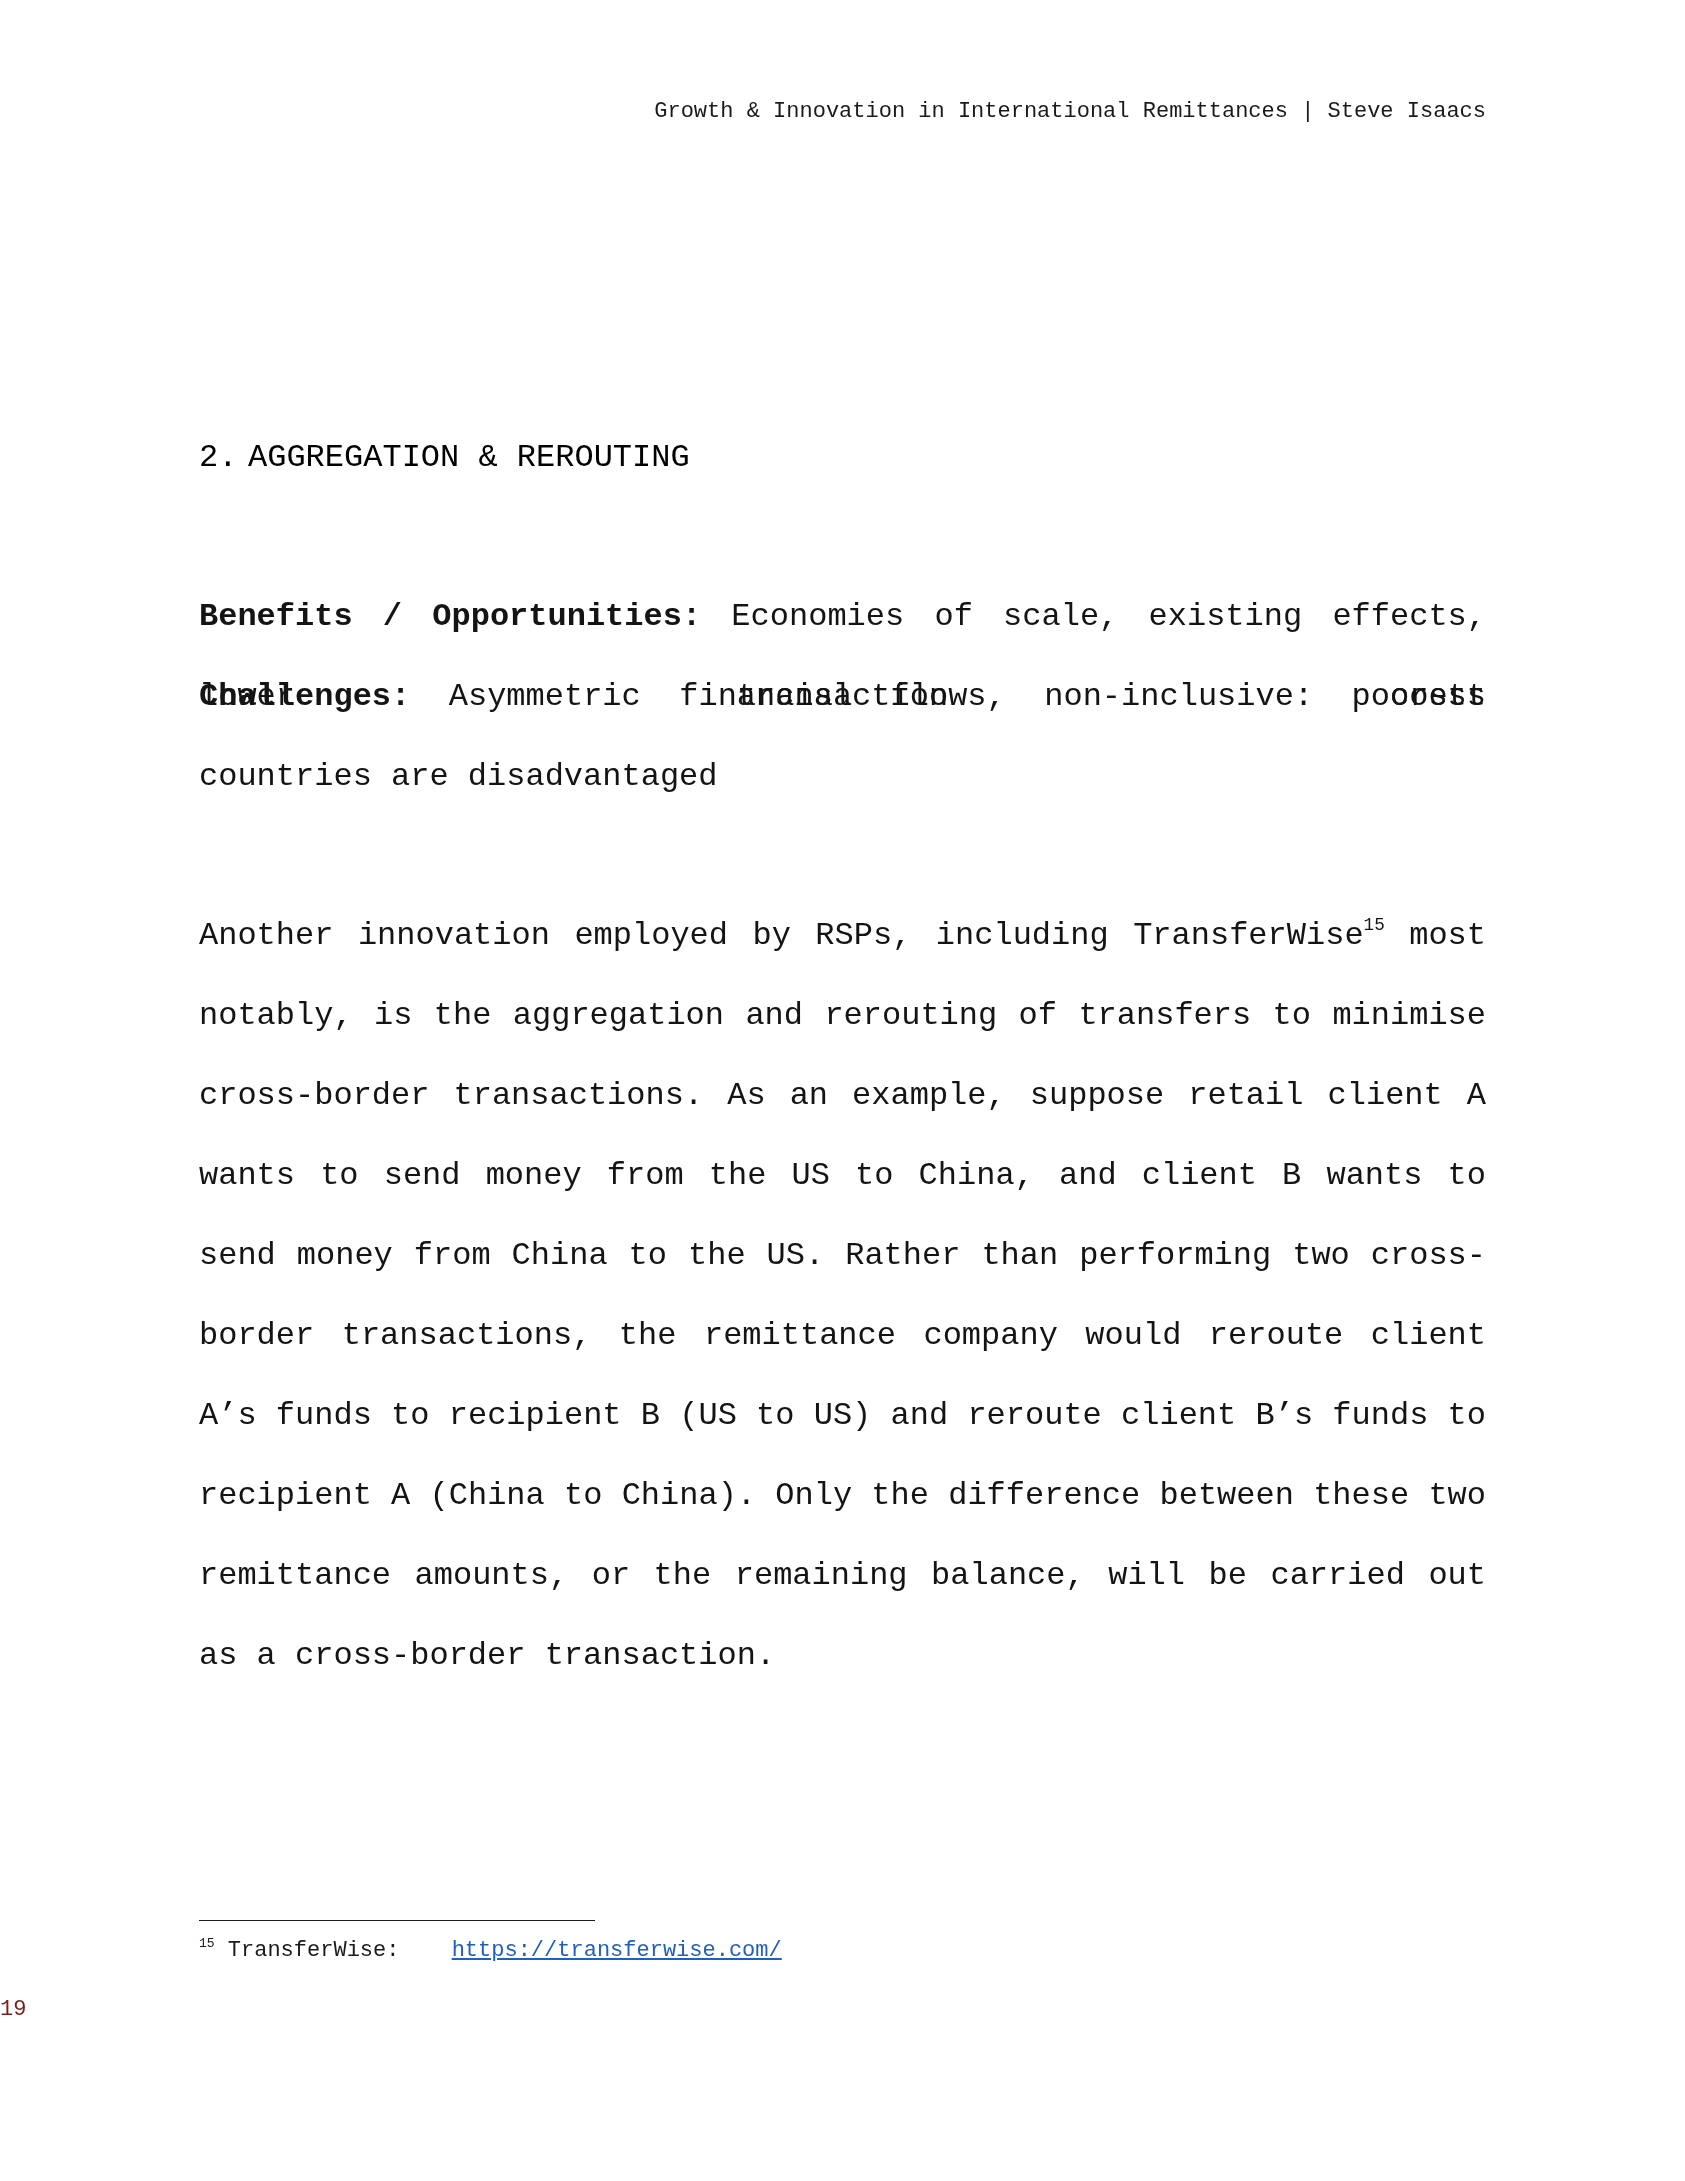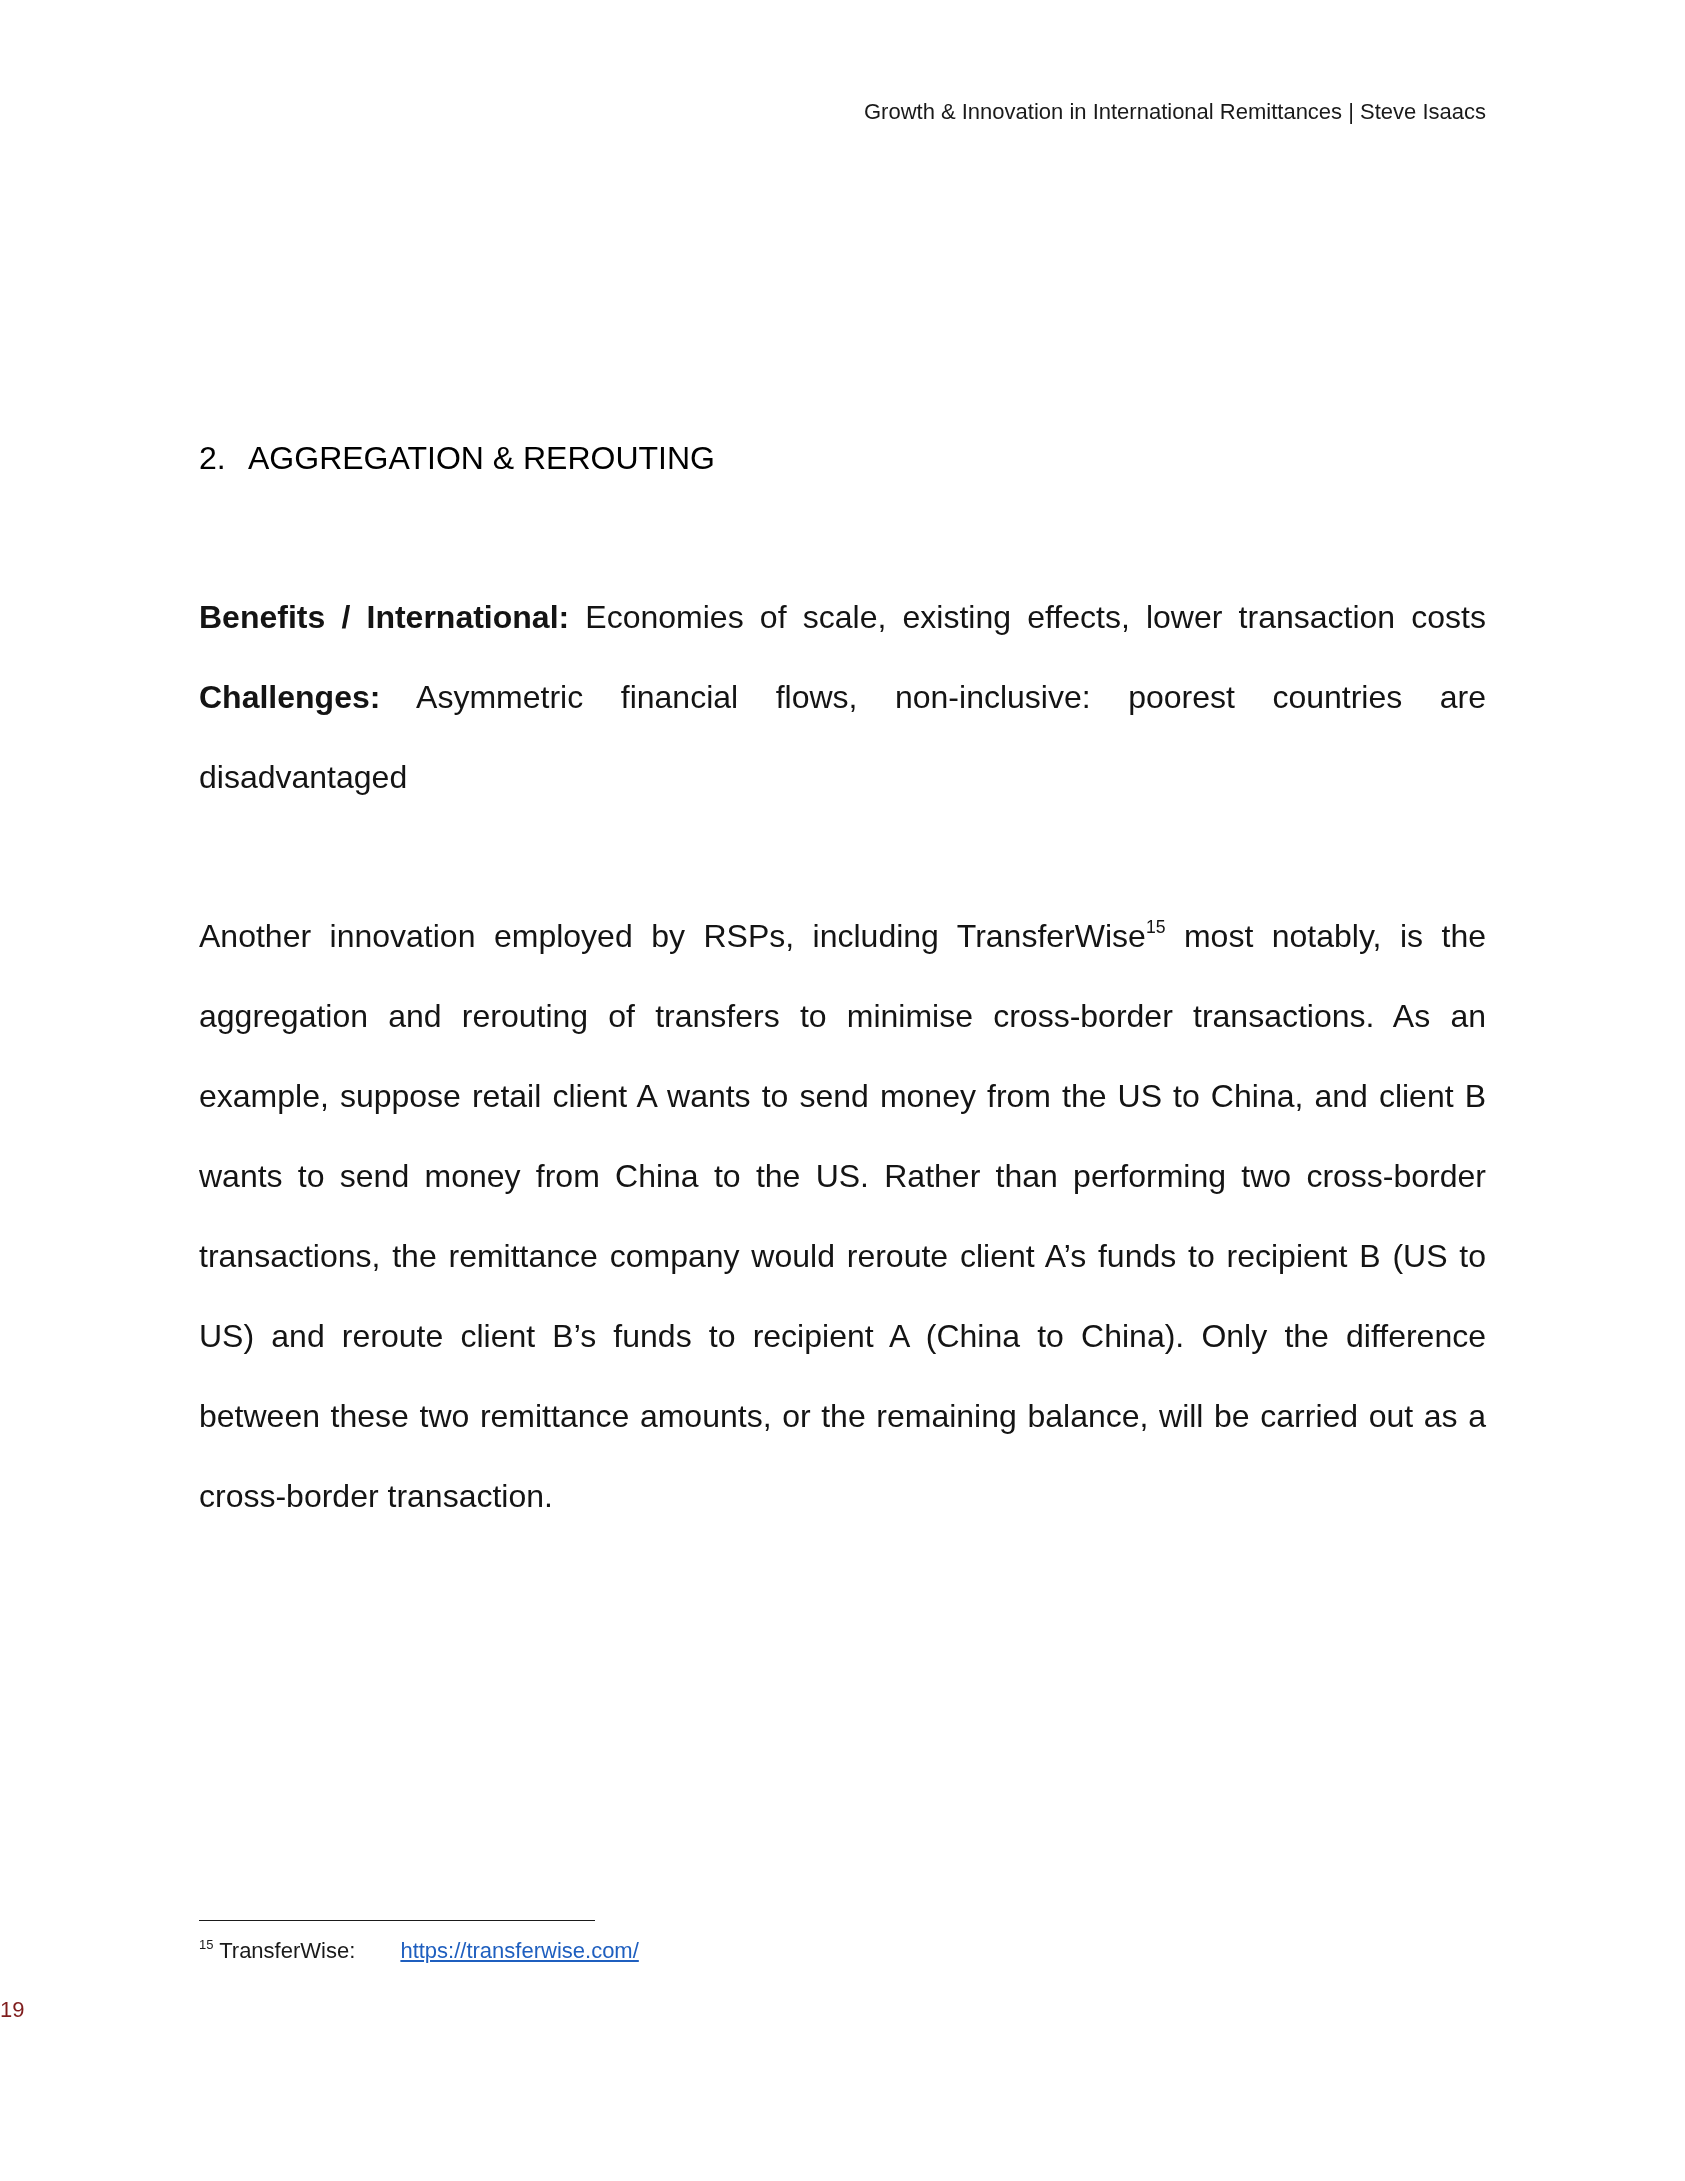--- a/index.html
+++ b/index.html
@@ -14,20 +14,21 @@
       overflow: hidden;
       font-family: "Liberation Sans", "DejaVu Sans", sans-serif;
       color: #141414;
     }
     .page {
       position: absolute;
       left: 0; top: 0;
       width: 1685px;
       height: 1897px;
       background: #ffffff;
+      font-family: Liberation Mono, monospace;
     }
     .running-header {
       position: absolute;
       top: 98px;
       left: 199px;
       width: 1287px;
       text-align: right;
       font-size: 22px;
       line-height: 28px;
       color: #1a1a1a;
@@ -107,21 +108,21 @@
 <div class="page">
 
   <div class="running-header">Growth &amp; Innovation in International Remittances | Steve Isaacs</div>
 
 
   <div class="heading" style="top:436px;">
     <span class="num">2.</span><span>AGGREGATION &amp; REROUTING</span>
   </div>
 
   <div class="body-line-block justify-full" style="top:577px;">
-    <span class="label-bold">Benefits / International:</span><span> Economies of scale, existing effects, lower transaction costs</span>
+    <span class="label-bold">Benefits / Opportunities:</span><span> Economies of scale, existing effects, lower transaction costs</span>
   </div>
 
   <div class="body-line-block" style="top:657px;">
     <span class="label-bold">Challenges:</span><span> Asymmetric financial flows, non-inclusive: poorest countries are disadvantaged</span>
   </div>
 
   <div class="body-line-block" style="top:896px;">
     <span>Another innovation employed by RSPs, including TransferWise</span><sup class="fn-ref">15</sup><span> most notably, is the aggregation and rerouting of transfers to minimise cross-border transactions. As an example, suppose retail client A wants to send money from the US to China, and client B wants to send money from China to the US. Rather than performing two cross-border transactions, the remittance company would reroute client A’s funds to recipient B (US to US) and reroute client B’s funds to recipient A (China to China). Only the difference between these two remittance amounts, or the remaining balance, will be carried out as a cross-border transaction.</span>
   </div>
 

